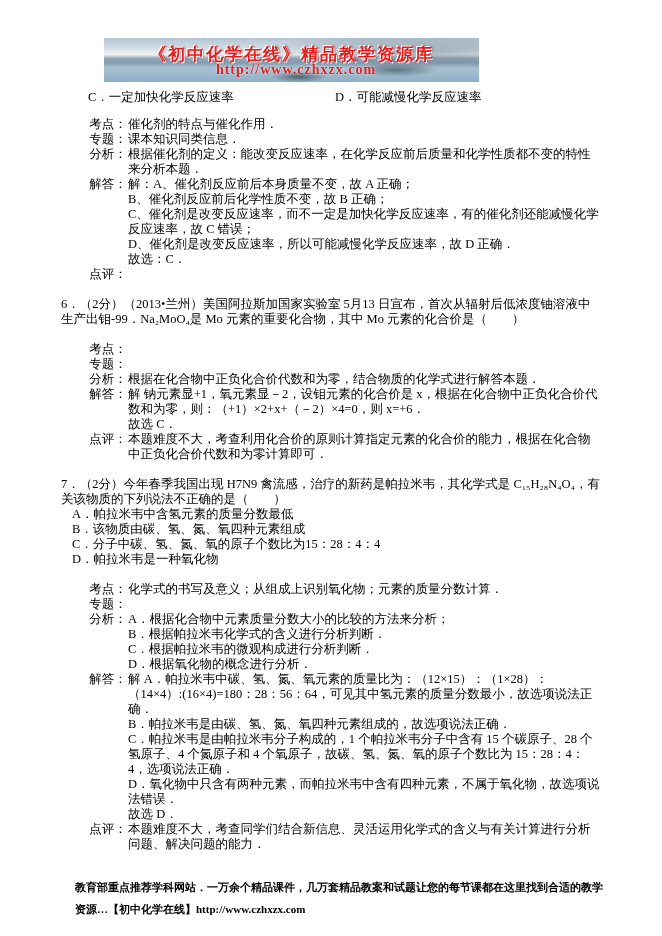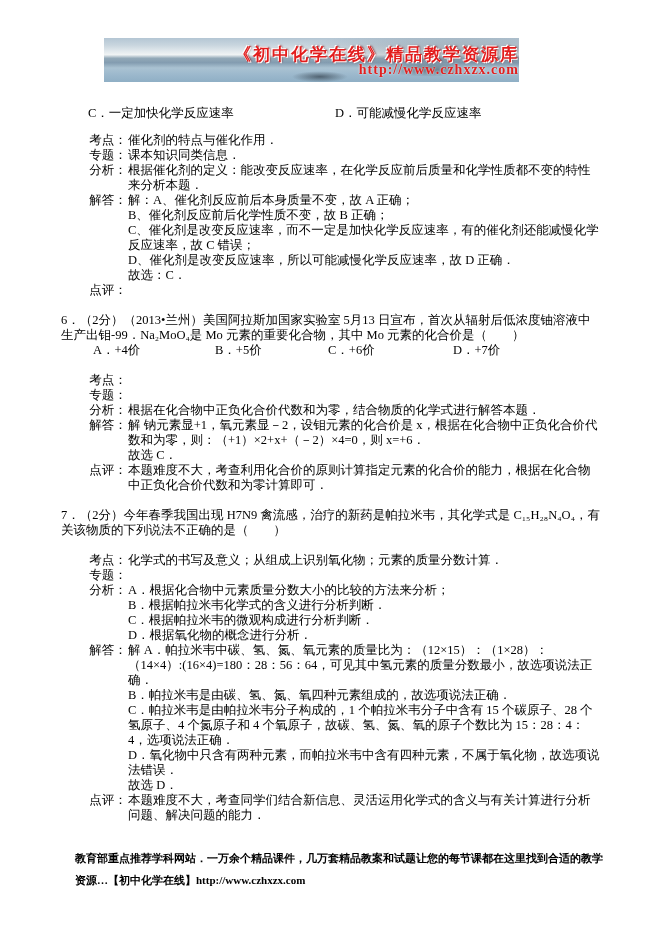--- a/index.html
+++ b/index.html
@@ -6,46 +6,46 @@
   .page{
     position:relative;
     width:662px;height:936px;
     background:#ffffff;
     font-family:"Liberation Serif","DejaVu Sans",serif;
     color:#000;
     overflow:hidden;
   }
   
   .banner{
-    position:absolute;left:104px;top:38px;width:415px;height:44px;
+    position:absolute;left:104px;top:38px;width:375px;height:44px;
     background:
       radial-gradient(60px 10px at 78% 72%, rgba(40,55,65,.55), rgba(40,55,65,0) 70%),
       radial-gradient(40px 8px at 52% 88%, rgba(35,45,55,.6), rgba(35,45,55,0) 70%),
       radial-gradient(220px 26px at 85% 30%, rgba(110,130,145,.55), rgba(110,130,145,0) 75%),
       linear-gradient(180deg,#b4c6d4 0%,#c8d5de 16%,#e2e9ed 30%,#f0f3f4 38%,#93a9b8 46%,#839cb0 56%,#aac2d2 68%,#9db9cd 82%,#8fafc5 100%);
-    text-align:right;
+    text-align:center;
   }
   .banner-title{
     position:absolute;left:0;right:0;top:5px;
     font-size:17px;font-weight:bold;letter-spacing:2px;
     color:#e31d1d;
     text-shadow:1px 1px 0 #ffffff,-1px -1px 0 #ffffff,1px 0 2px #7a0d0d;
     white-space:nowrap;
   }
   .banner-url{
     position:absolute;left:9px;right:0;top:24px;
     font-size:14px;font-weight:bold;letter-spacing:1px;
     color:#e02020;
     text-shadow:0 0 2px #ffffff;
     white-space:nowrap;
   }
   
   .doc{
     position:absolute;left:0;top:90px;width:600px;
-    font-size:12.5px;line-height:15px;margin-top:16px;
+    font-size:12.5px;line-height:15px;
   }
   .optrow{display:flex;padding-left:88px;margin-bottom:12px;}
   .optrow .opt-c{width:247px;}
   .blocks{margin-left:88px;}
   .block{display:flex;}
   .block .lbl{width:40px;flex:0 0 40px;text-align:center;}
   .block .txt{width:480px;white-space:pre-wrap;}
   .stem{margin:15px 0 0 61px;width:540px;white-space:pre-wrap;}
   .q6opts{display:flex;margin-left:93px;}
   .q6opts .o1{width:122px;}
@@ -96,26 +96,20 @@
 C、催化剂是改变反应速率，而不一定是加快化学反应速率，有的催化剂还能减慢化学反应速率，故 C 错误；
 D、催化剂是改变反应速率，所以可能减慢化学反应速率，故 D 正确．
 故选：C．</span>
       </div>
       <div class="block">
         <span class="lbl">点评：</span>
       </div>
     </div>
 
     <div class="stem">6．（2分）（2013•兰州）美国阿拉斯加国家实验室 5月13 日宣布，首次从辐射后低浓度铀溶液中生产出钼‑99．Na₂MoO₄是 Mo 元素的重要化合物，其中 Mo 元素的化合价是（　　）</div>
-    <div class="q6opts">
-      <span class="o1">A．+4价</span>
-      <span class="o2">B．+5价</span>
-      <span class="o3">C．+6价</span>
-      <span>D．+7价</span>
-    </div>
     <div class="gap15"></div>
     <div class="blocks">
       <div class="block">
         <span class="lbl">考点：</span>
       </div>
       <div class="block">
         <span class="lbl">专题：</span>
       </div>
       <div class="block">
         <span class="lbl">分析：</span>
@@ -126,20 +120,26 @@
         <span class="txt">解 钠元素显+1，氧元素显－2，设钼元素的化合价是 x，根据在化合物中正负化合价代数和为零，则：（+1）×2+x+（－2）×4=0，则 x=+6．
 故选 C．</span>
       </div>
       <div class="block">
         <span class="lbl">点评：</span>
         <span class="txt">本题难度不大，考查利用化合价的原则计算指定元素的化合价的能力，根据在化合物中正负化合价代数和为零计算即可．</span>
       </div>
     </div>
 
     <div class="stem">7．（2分）今年春季我国出现 H7N9 禽流感，治疗的新药是帕拉米韦，其化学式是 C₁₅H₂₈N₄O₄，有关该物质的下列说法不正确的是（　　）</div>
+    <div class="vlist">
+      <div>A．帕拉米韦中含氢元素的质量分数最低</div>
+      <div>B．该物质由碳、氢、氮、氧四种元素组成</div>
+      <div>C．分子中碳、氢、氮、氧的原子个数比为15：28：4：4</div>
+      <div>D．帕拉米韦是一种氧化物</div>
+    </div>
     <div class="gap15"></div>
     <div class="blocks">
       <div class="block">
         <span class="lbl">考点：</span>
         <span class="txt">化学式的书写及意义；从组成上识别氧化物；元素的质量分数计算．</span>
       </div>
       <div class="block">
         <span class="lbl">专题：</span>
       </div>
       <div class="block">

